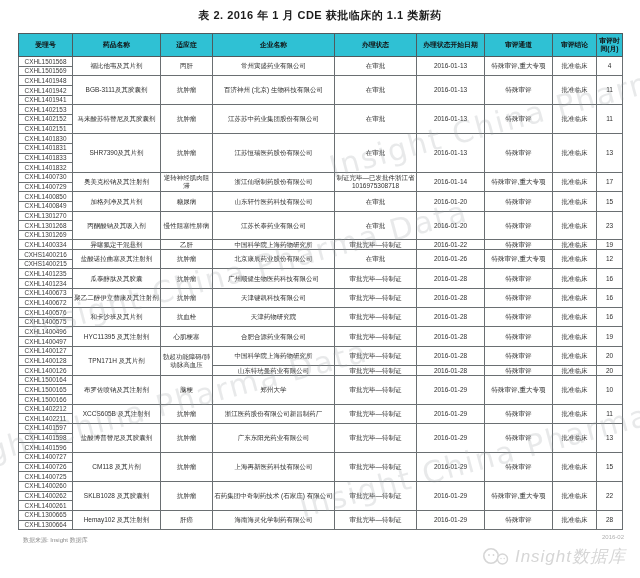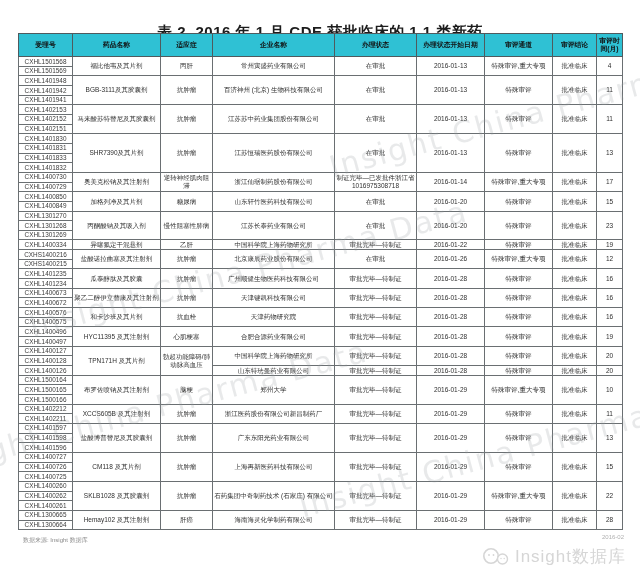--- a/index.html
+++ b/index.html
@@ -2,22 +2,22 @@
 <html><head>
 <meta charset="utf-8">
 <style>
   html,body{margin:0;padding:0;}
   body{
     width:640px;height:578px;position:relative;background:#ffffff;
     font-family:"Liberation Sans","DejaVu Sans",sans-serif;
     overflow:hidden;color:#222;
   }
   .page-title{
-    position:absolute;top:23px;left:0;width:640px;text-align:center;
-    font-size:15px;font-weight:bold;color:#1c1c1c;letter-spacing:0.5px;
+    position:absolute;top:8px;left:0;width:640px;text-align:center;
+    font-size:11px;font-weight:bold;color:#1c1c1c;letter-spacing:0.5px;
   }
   table.drug-table{
     position:absolute;left:18px;top:33px;width:604px;
     border-collapse:collapse;table-layout:fixed;background:transparent;
   }
   .drug-table th{
     border:1px solid #4f5a5e;font-size:6.8px;font-weight:bold;color:#111;
     padding:1px;line-height:1.25;height:20px;text-align:center;
   }
   .drug-table td{
@@ -33,21 +33,21 @@
     pointer-events:none;z-index:3;font-family:"DejaVu Sans",sans-serif;
   }
   .source-note{
     position:absolute;left:23px;top:536px;font-size:6px;color:#8a8a8a;z-index:2;
   }
   .date-stamp{
     position:absolute;right:16px;top:534px;font-size:6px;color:#b0b0b0;z-index:2;
   }
   .brand-row{
     position:absolute;right:14px;top:545px;display:flex;align-items:center;gap:4px;
-    color:#d6d6d6;font-size:17px;z-index:2;letter-spacing:1px;
+    color:#d6d6d6;font-size:17px;z-index:2;letter-spacing:1px;font-style:italic;
   }
   .brand-row svg{display:block;}
 </style>
 </head>
 <body>
 
 <div class="page-title">表 2. 2016 年 1 月 CDE 获批临床的 1.1 类新药</div>
 
 <span class="wm" style="left:330px;top:150px;">Insight China Pharma Data</span>
 <span class="wm" style="left:30px;top:310px;">Insight China Pharma Data</span>

